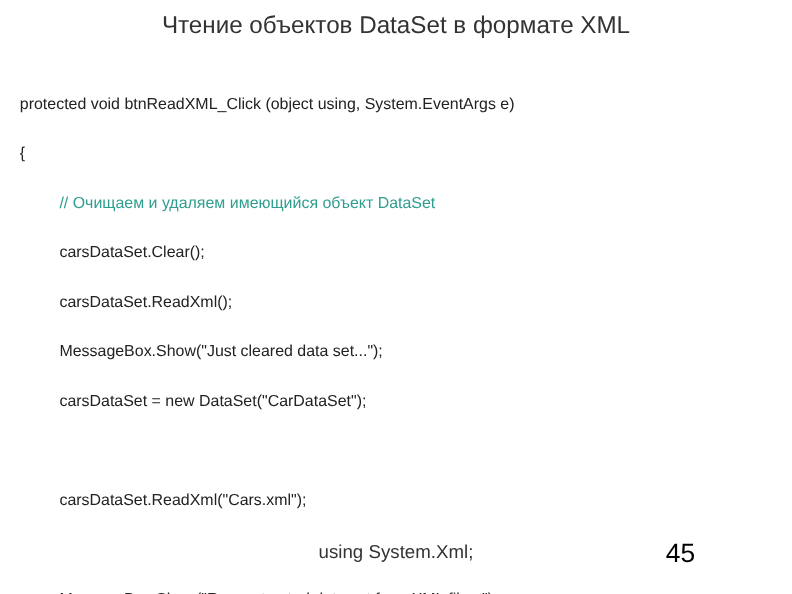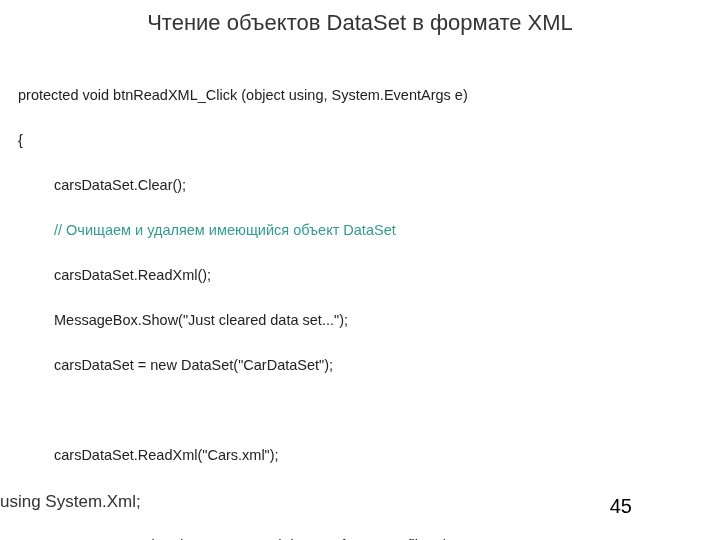--- a/index.html
+++ b/index.html
@@ -44,43 +44,44 @@
     padding-left: 36px;
   }
   .comment {
     color: #2F9E8F;
   }
   .footer-line {
     position: absolute;
     bottom: 28px;
     left: 0;
     right: 0;
+    text-align: center;
     font-size: 17px;
     color: #333;
   }
   .page-number {
     position: absolute;
     bottom: 22px;
     right: 88px;
-    font-size: 20px;
+    font-size: 24px;
     color: #000;
   }
 </style>
 </head>
 <body>
 
 <div class="slide">
 
   <div class="title">Чтение объектов DataSet в формате XML</div>
 
   <div class="code-block">
 <span class="code-line">protected void btnReadXML_Click (object using, System.EventArgs e)</span>
 <span class="code-line">{</span>
+<span class="code-line indent comment">// Очищаем и удаляем имеющийся объект DataSet</span>
 <span class="code-line indent">carsDataSet.Clear();</span>
-<span class="code-line indent comment">// Очищаем и удаляем имеющийся объект DataSet</span>
 <span class="code-line indent">carsDataSet.ReadXml();</span>
 <span class="code-line indent">MessageBox.Show("Just cleared data set...");</span>
 <span class="code-line indent">carsDataSet = new DataSet("CarDataSet");</span>
 <span class="code-line indent"> </span>
 <span class="code-line indent">carsDataSet.ReadXml("Cars.xml");</span>
 <span class="code-line indent"> </span>
 <span class="code-line indent">MessageBox.Show("Reconstructed data set from XML file...");</span>
 
 
 

